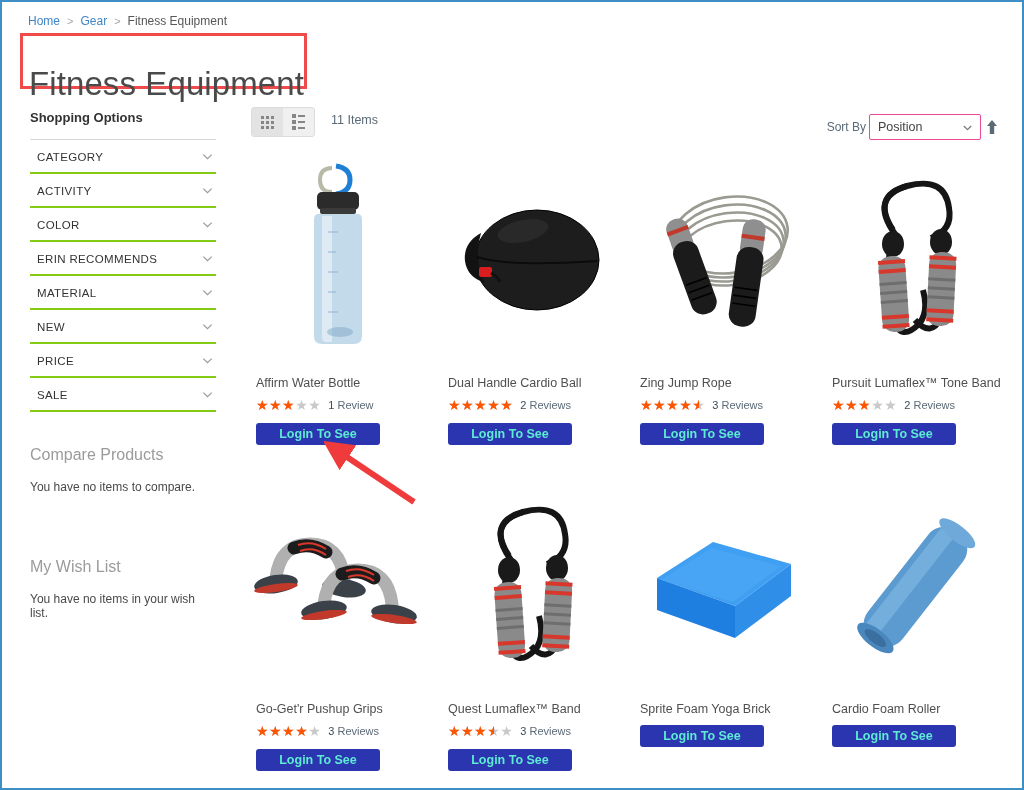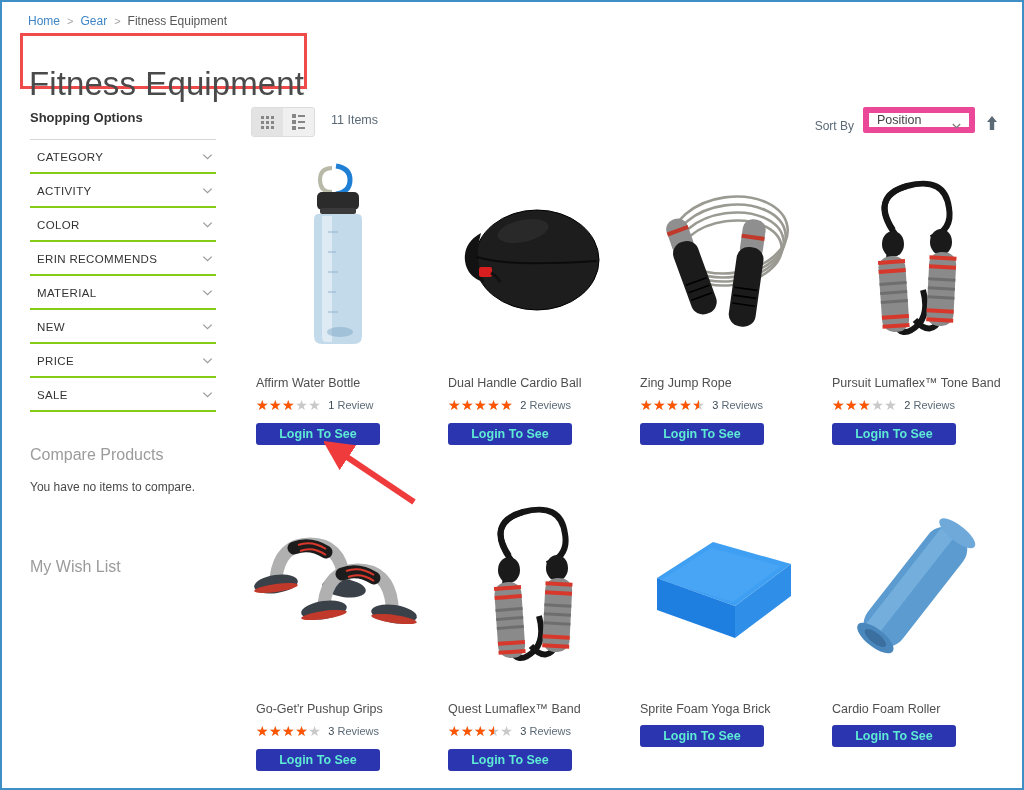--- a/index.html
+++ b/index.html
@@ -89,28 +89,28 @@
   .list-glyph .row { display: flex; gap: 2px; align-items: center; }
   .list-glyph .sq { width: 4px; height: 4px; background: #868686; }
   .list-glyph .ln { width: 7px; height: 2px; background: #868686; }
 
   .item-count {
     position: absolute; left: 80px; top: 6px;
     font-size: 12.5px; color: #5b6a77;
   }
 
   .sort-wrap {
-    position: absolute; right: 9px; top: 0;
-    display: flex; align-items: flex-end; gap: 9px;
+    position: absolute; right: 9px; top: 7px;
+    display: flex; align-items: center; gap: 3px;
   }
   .sort-label { font-size: 12px; color: #5b6a77; }
   .sort-select {
     position: relative;
     width: 112px; height: 26px;
-    border: 6px solid #ec4899; border-radius: 2px;
+    border: 1px solid #ec4899; border-radius: 2px;
     background: #fff;
     display: flex; align-items: center;
     padding: 0 8px;
     font-size: 12.5px; color: #444;
     cursor: pointer;
   }
   .sort-select .sel-chev {
     position: absolute; right: 7px; top: 7px;
     width: 11px; height: 11px; color: #7a7a7a;
   }
@@ -250,20 +250,21 @@
         </div>
       </div>
 
     <div class="side-block">
       <div class="side-block-title">Compare Products</div>
       <div class="side-block-text">You have no items to compare.</div>
     </div>
 
     <div class="side-block wish-block">
       <div class="side-block-title">My Wish List</div>
+      <div class="side-block-text">You have no items in your wish list.</div>
     </div>
   </div>
 
   <div class="toolbar">
     <div class="modes">
       <div class="mode active">
         <span class="grid-glyph">
           <i></i>
             <i></i>
             <i></i>

